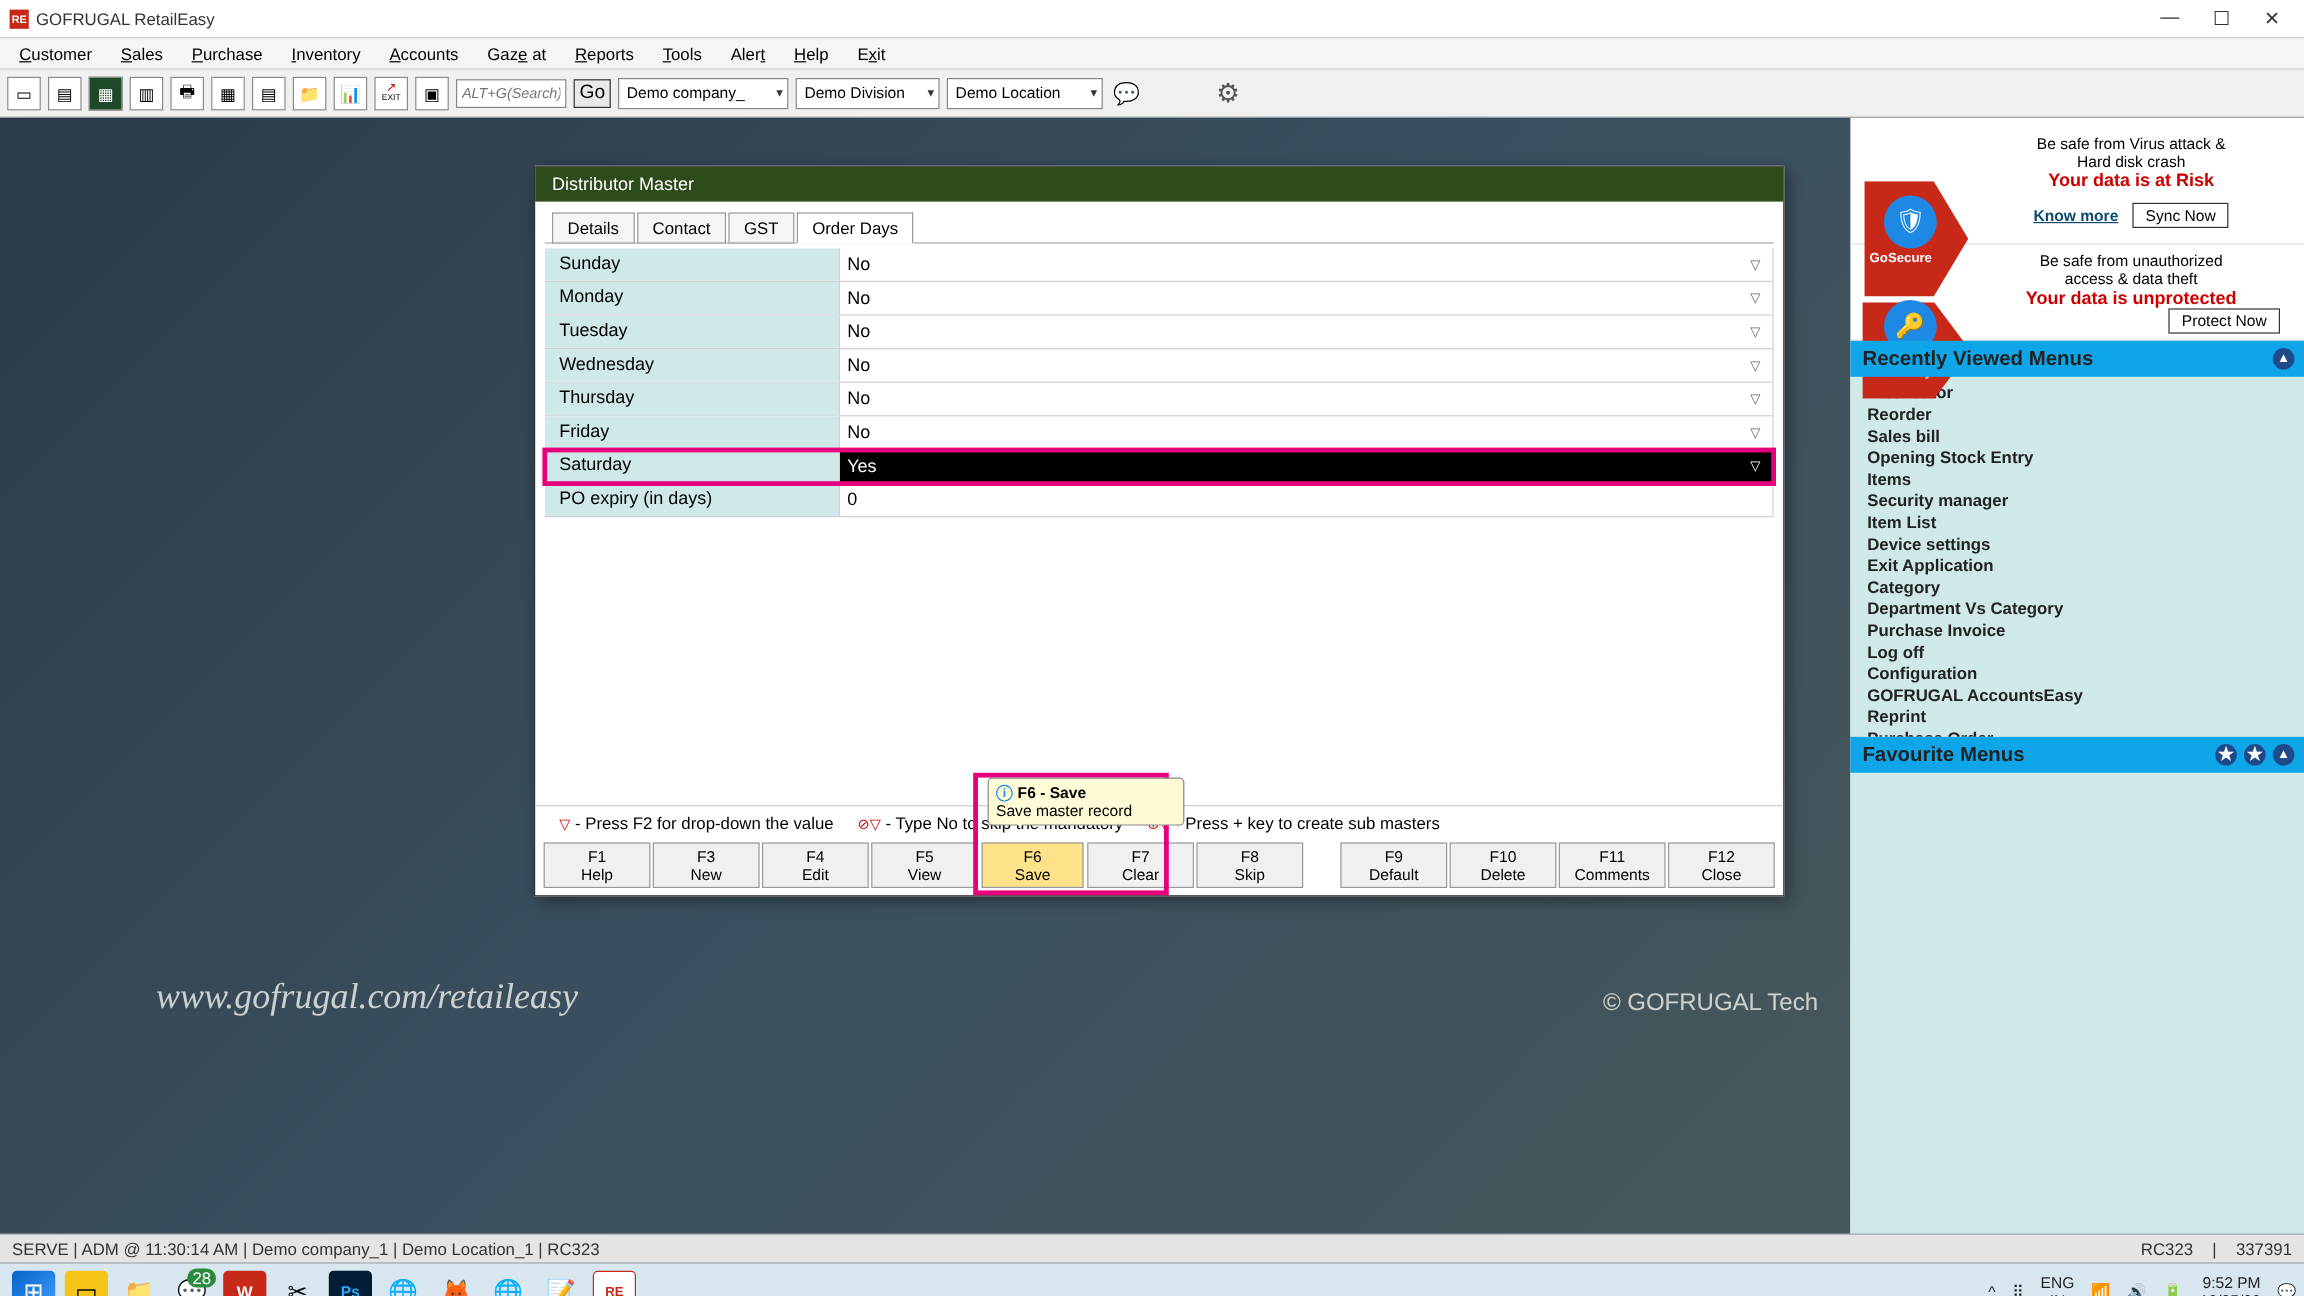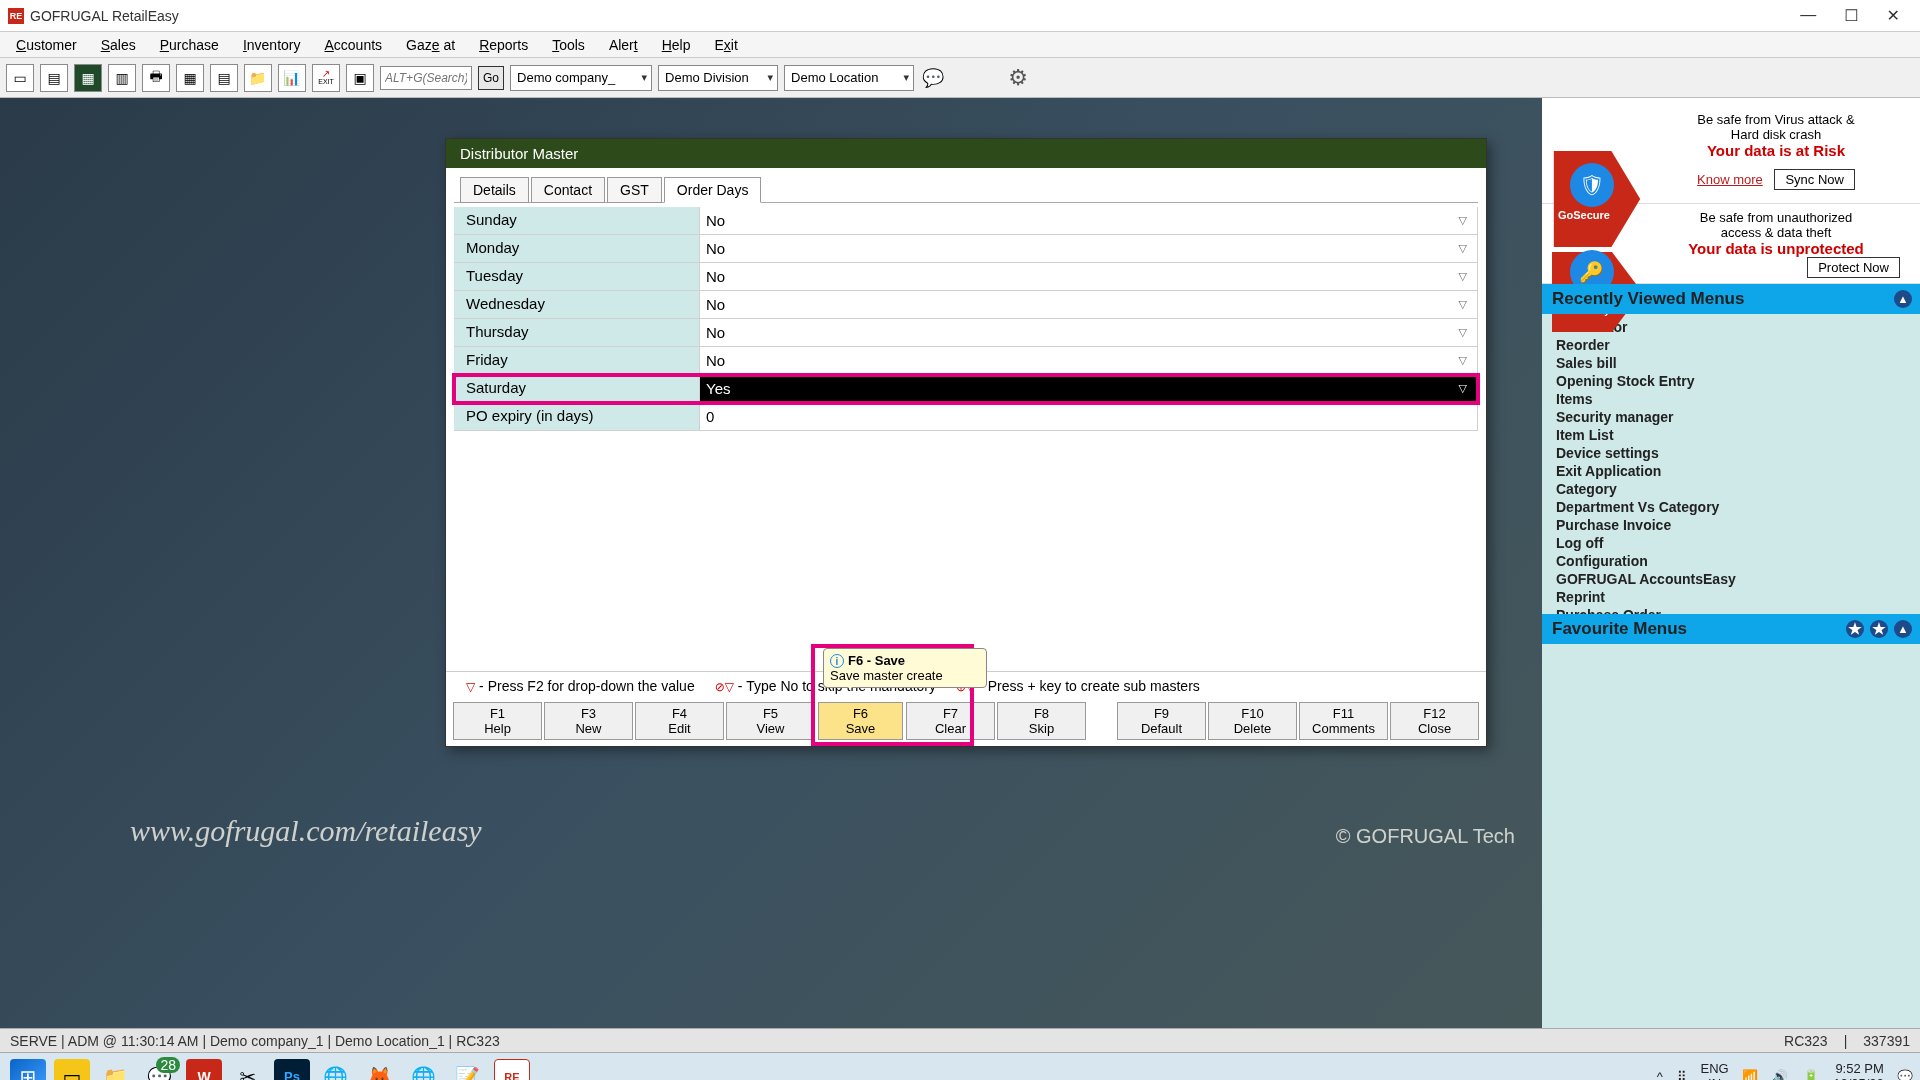--- a/index.html
+++ b/index.html
@@ -17,41 +17,41 @@
 .menubar .menu { padding: 3px 12px; font-size: 14px; cursor: pointer; }
 .menubar .menu u { text-decoration: underline; }
 
 
 .toolbar { height: 40px; background: #f0f0f0; display: flex; align-items: center; padding: 0 6px; gap: 6px; border-bottom: 1px solid #bbb; }
 .toolbar .tb-btn { width: 28px; height: 28px; border: 1px solid #8a8a8a; background: #fff; display: flex; align-items: center; justify-content: center; font-size: 14px; cursor: pointer; }
 .toolbar .tb-exit { width: 28px; height: 28px; border: 1px solid #8a8a8a; background: #fff; display: flex; flex-direction: column; align-items: center; justify-content: center; cursor: pointer; }
 .toolbar .tb-exit .arr { color: #c00; font-size: 10px; line-height: 8px; }
 .toolbar .tb-exit .lbl { font-size: 7px; }
 .toolbar .search-box { width: 92px; height: 24px; border: 1px solid #888; background: #fff; font-style: italic; color: #888; padding: 0 4px; font-size: 12px; }
-.toolbar .go-btn { height: 24px; border: 1px solid #333; background: #e8e8e8; padding: 0 4px; font-size: 12px; cursor: pointer; }
+.toolbar .go-btn { height: 24px; border: 1px solid #333; background: #e8e8e8; padding: 0 4px; font-size: 16px; cursor: pointer; }
 .toolbar .combo { height: 26px; border: 1px solid #888; background: #fff; padding: 0 18px 0 6px; font-size: 13px; position: relative; cursor: pointer; display: flex; align-items: center; }
 .toolbar .combo::after { content: "▾"; position: absolute; right: 4px; font-size: 11px; color: #333; }
 .toolbar .chat-icon { width: 28px; height: 28px; display: flex; align-items: center; justify-content: center; font-size: 18px; color: #f5a623; }
 .toolbar .gear-icon { width: 28px; height: 28px; display: flex; align-items: center; justify-content: center; font-size: 22px; color: #555; margin-left: 50px; }
 
 
 .work-area { position: relative; height: 930px; background: linear-gradient(135deg, #2a3a48 0%, #3a5060 45%, #4a5a58 100%); overflow: hidden; }
 .bg-url { position: absolute; left: 130px; bottom: 180px; color: #e8e8e0; font-size: 30px; font-style: italic; font-family: Georgia, serif; opacity: 0.85; }
 .bg-copyright { position: absolute; right: 405px; bottom: 180px; color: #e8e8e0; font-size: 20px; opacity: 0.85; }
 
 
 .right-col { position: absolute; top: 0; right: 0; width: 378px; background: #fff; height: 100%; }
 .promo { padding: 6px 10px; display: flex; border-bottom: 1px solid #ddd; min-height: 62px; align-items: center; }
 .promo .badge-area { width: 90px; min-width: 90px; position: relative; }
 .promo-arrow { position: absolute; left: 0; top: 0; width: 90px; height: 96px; }
 .promo-circle { position: absolute; left: 18px; top: 12px; width: 44px; height: 44px; border-radius: 50%; background: #1e88e5; display: flex; align-items: center; justify-content: center; color: #fff; font-size: 20px; }
 .promo-label { position: absolute; left: 6px; top: 58px; font-size: 11px; font-weight: bold; color: #fff; }
 .promo-content { flex: 1; text-align: center; font-size: 13px; }
 .promo-content .red { color: #c00; font-weight: bold; font-size: 15px; }
-.promo-content .link { color: #b91c1c; text-decoration: underline; font-weight: normal; }
+.promo-content .link { color: #0c4a6e; text-decoration: underline; font-weight: bold; }
 .promo-content .btn { display: inline-block; border: 1px solid #333; padding: 2px 10px; font-size: 13px; background: #fff; margin-left: 8px; cursor: pointer; }
 
 .panel-header { background: #0ea5e9; color: #222; font-weight: bold; padding: 5px 10px; font-size: 17px; position: relative; }
 .panel-header .collapse-btn { position: absolute; right: 8px; top: 6px; width: 18px; height: 18px; border-radius: 50%; background: #1e4a8a; color: #fff; font-size: 11px; text-align: center; line-height: 18px; cursor: pointer; }
 .panel-header .star-btn { position: absolute; top: 6px; color: #fff; font-size: 15px; cursor: pointer; background: #1e4a8a; border-radius: 50%; width: 18px; height: 18px; line-height: 18px; text-align: center; }
 .menu-list { background: #cfe8e8; padding: 4px 0; max-height: 300px; overflow: hidden; }
 .menu-list .mi { padding: 1px 14px; font-size: 14px; font-weight: bold; color: #222; cursor: pointer; }
 .fav-body { background: #cfe8e8; height: 400px; }
 
 
@@ -302,21 +302,21 @@
         <div class="fk">F3<br>New</div>
         <div class="fk">F4<br>Edit</div>
         <div class="fk">F5<br>View</div>
         <div class="fk-save-wrap">
           <div class="fk save-hl">F6<br>Save</div>
           <div class="tooltip">
             <div class="t-title">
               <span class="info">i</span>
               <span>F6 - Save</span>
             </div>
-            <div>Save master create</div>
+            <div>Save master record</div>
           </div>
           <div class="fk-box-hl"></div>
         </div>
         <div class="fk">F7<br>Clear</div>
         <div class="fk">F8<br>Skip</div>
         <div class="fk" style="margin-left: 30px;">F9<br>Default</div>
         <div class="fk">F10<br>Delete</div>
         <div class="fk">F11<br>Comments</div>
         <div class="fk">F12<br>Close</div>
       </div>

